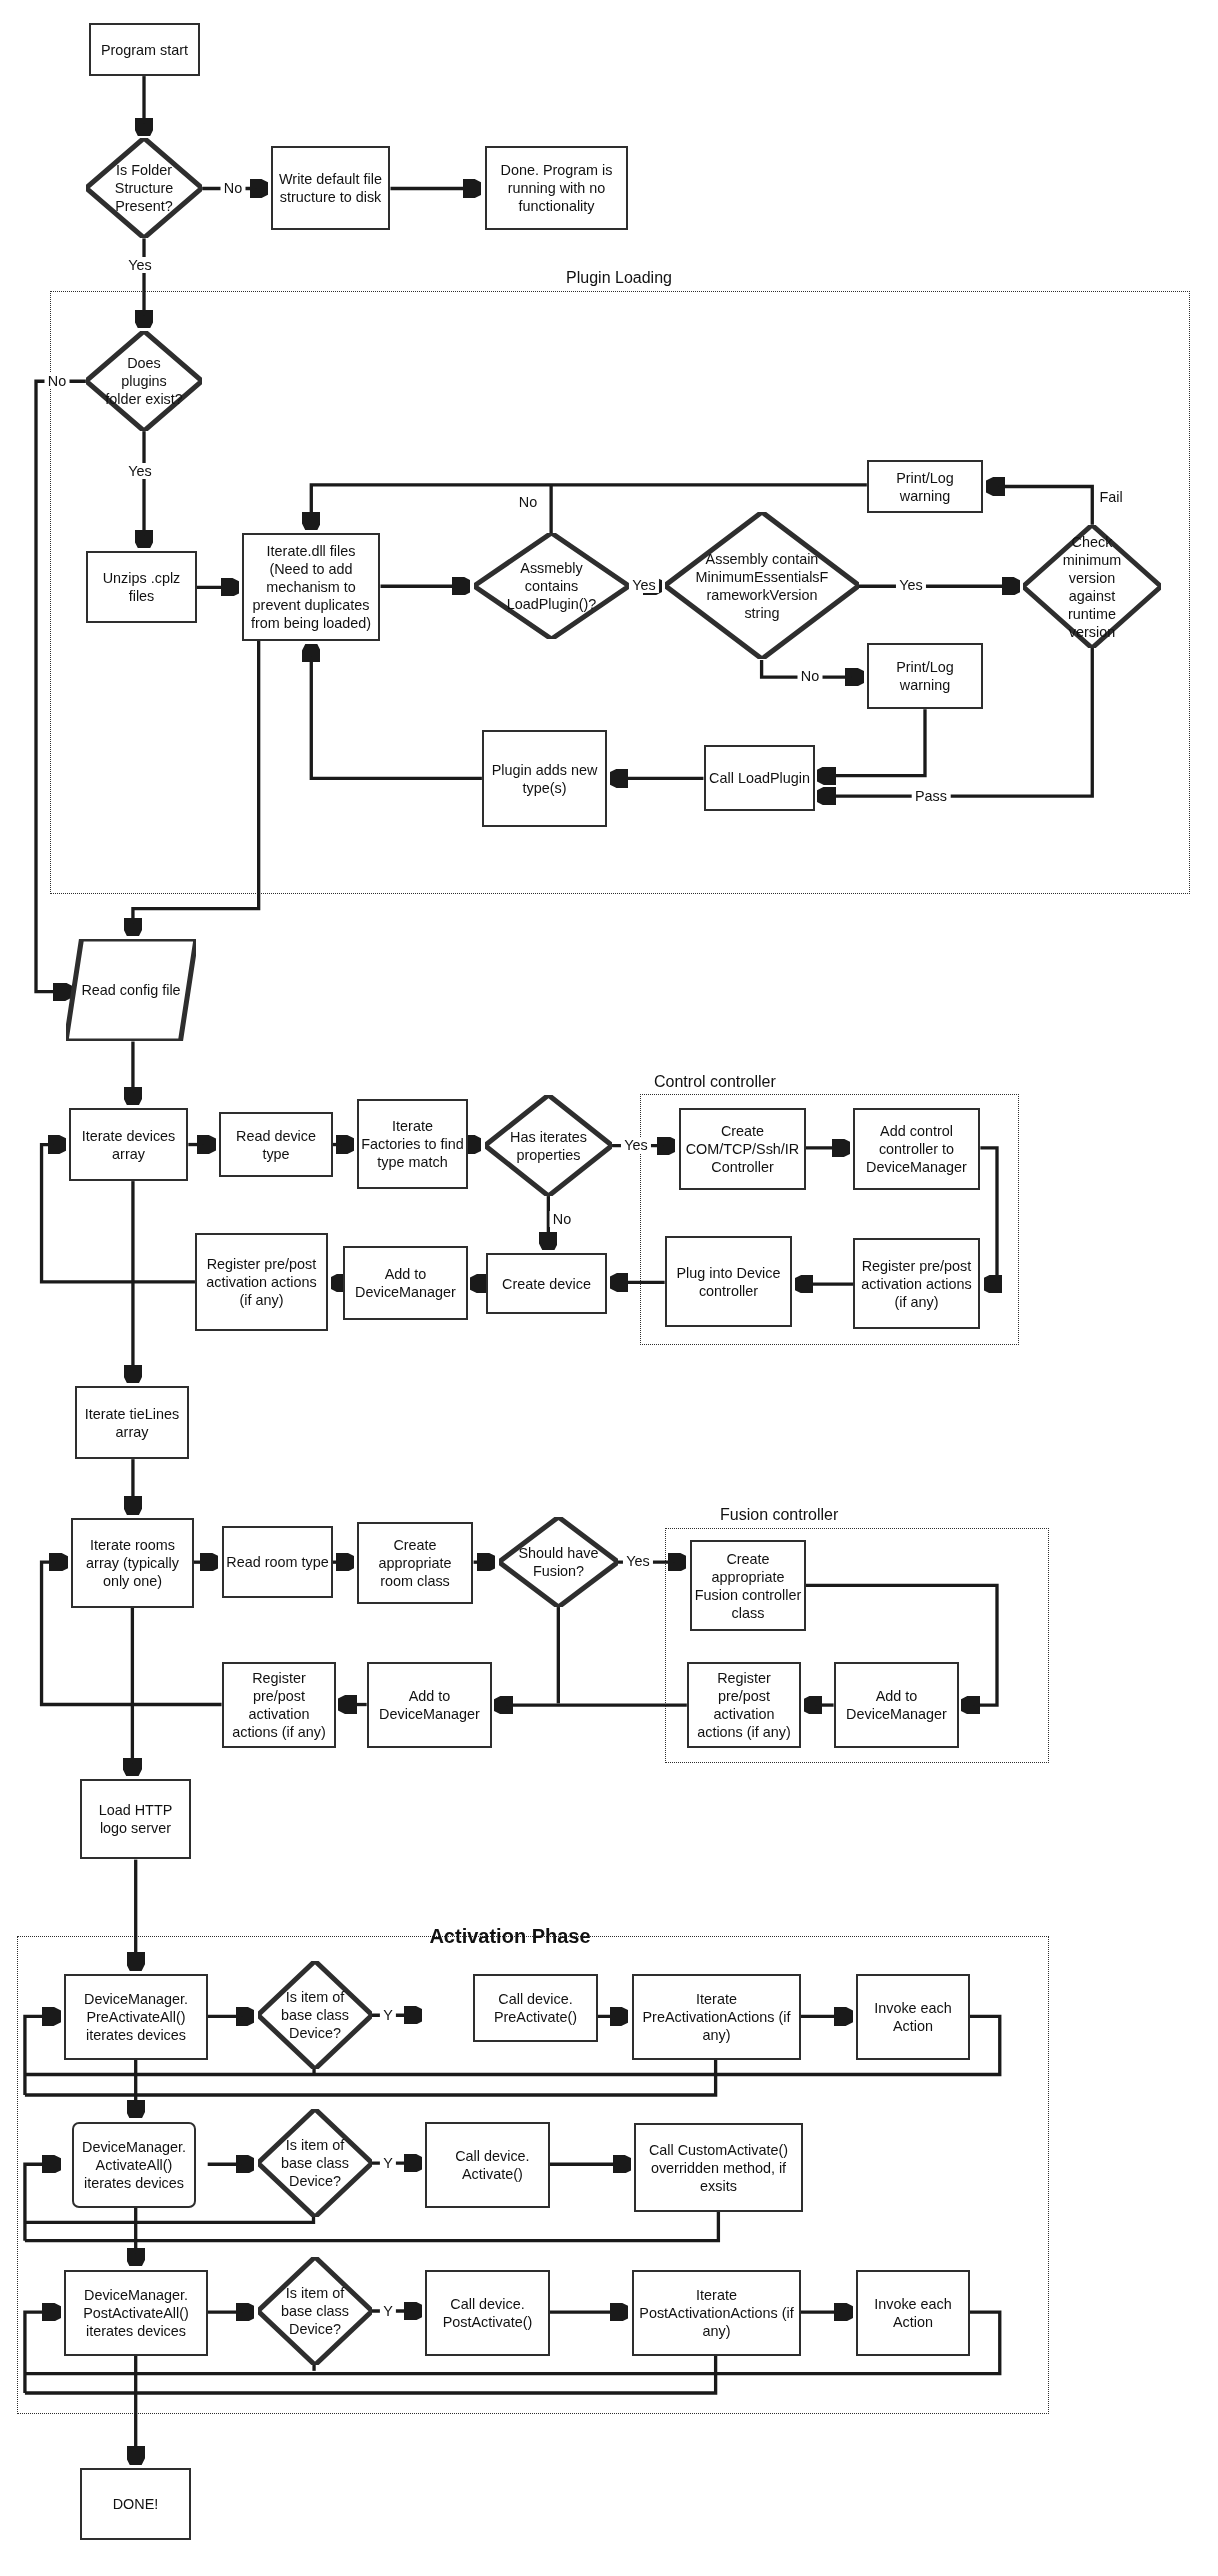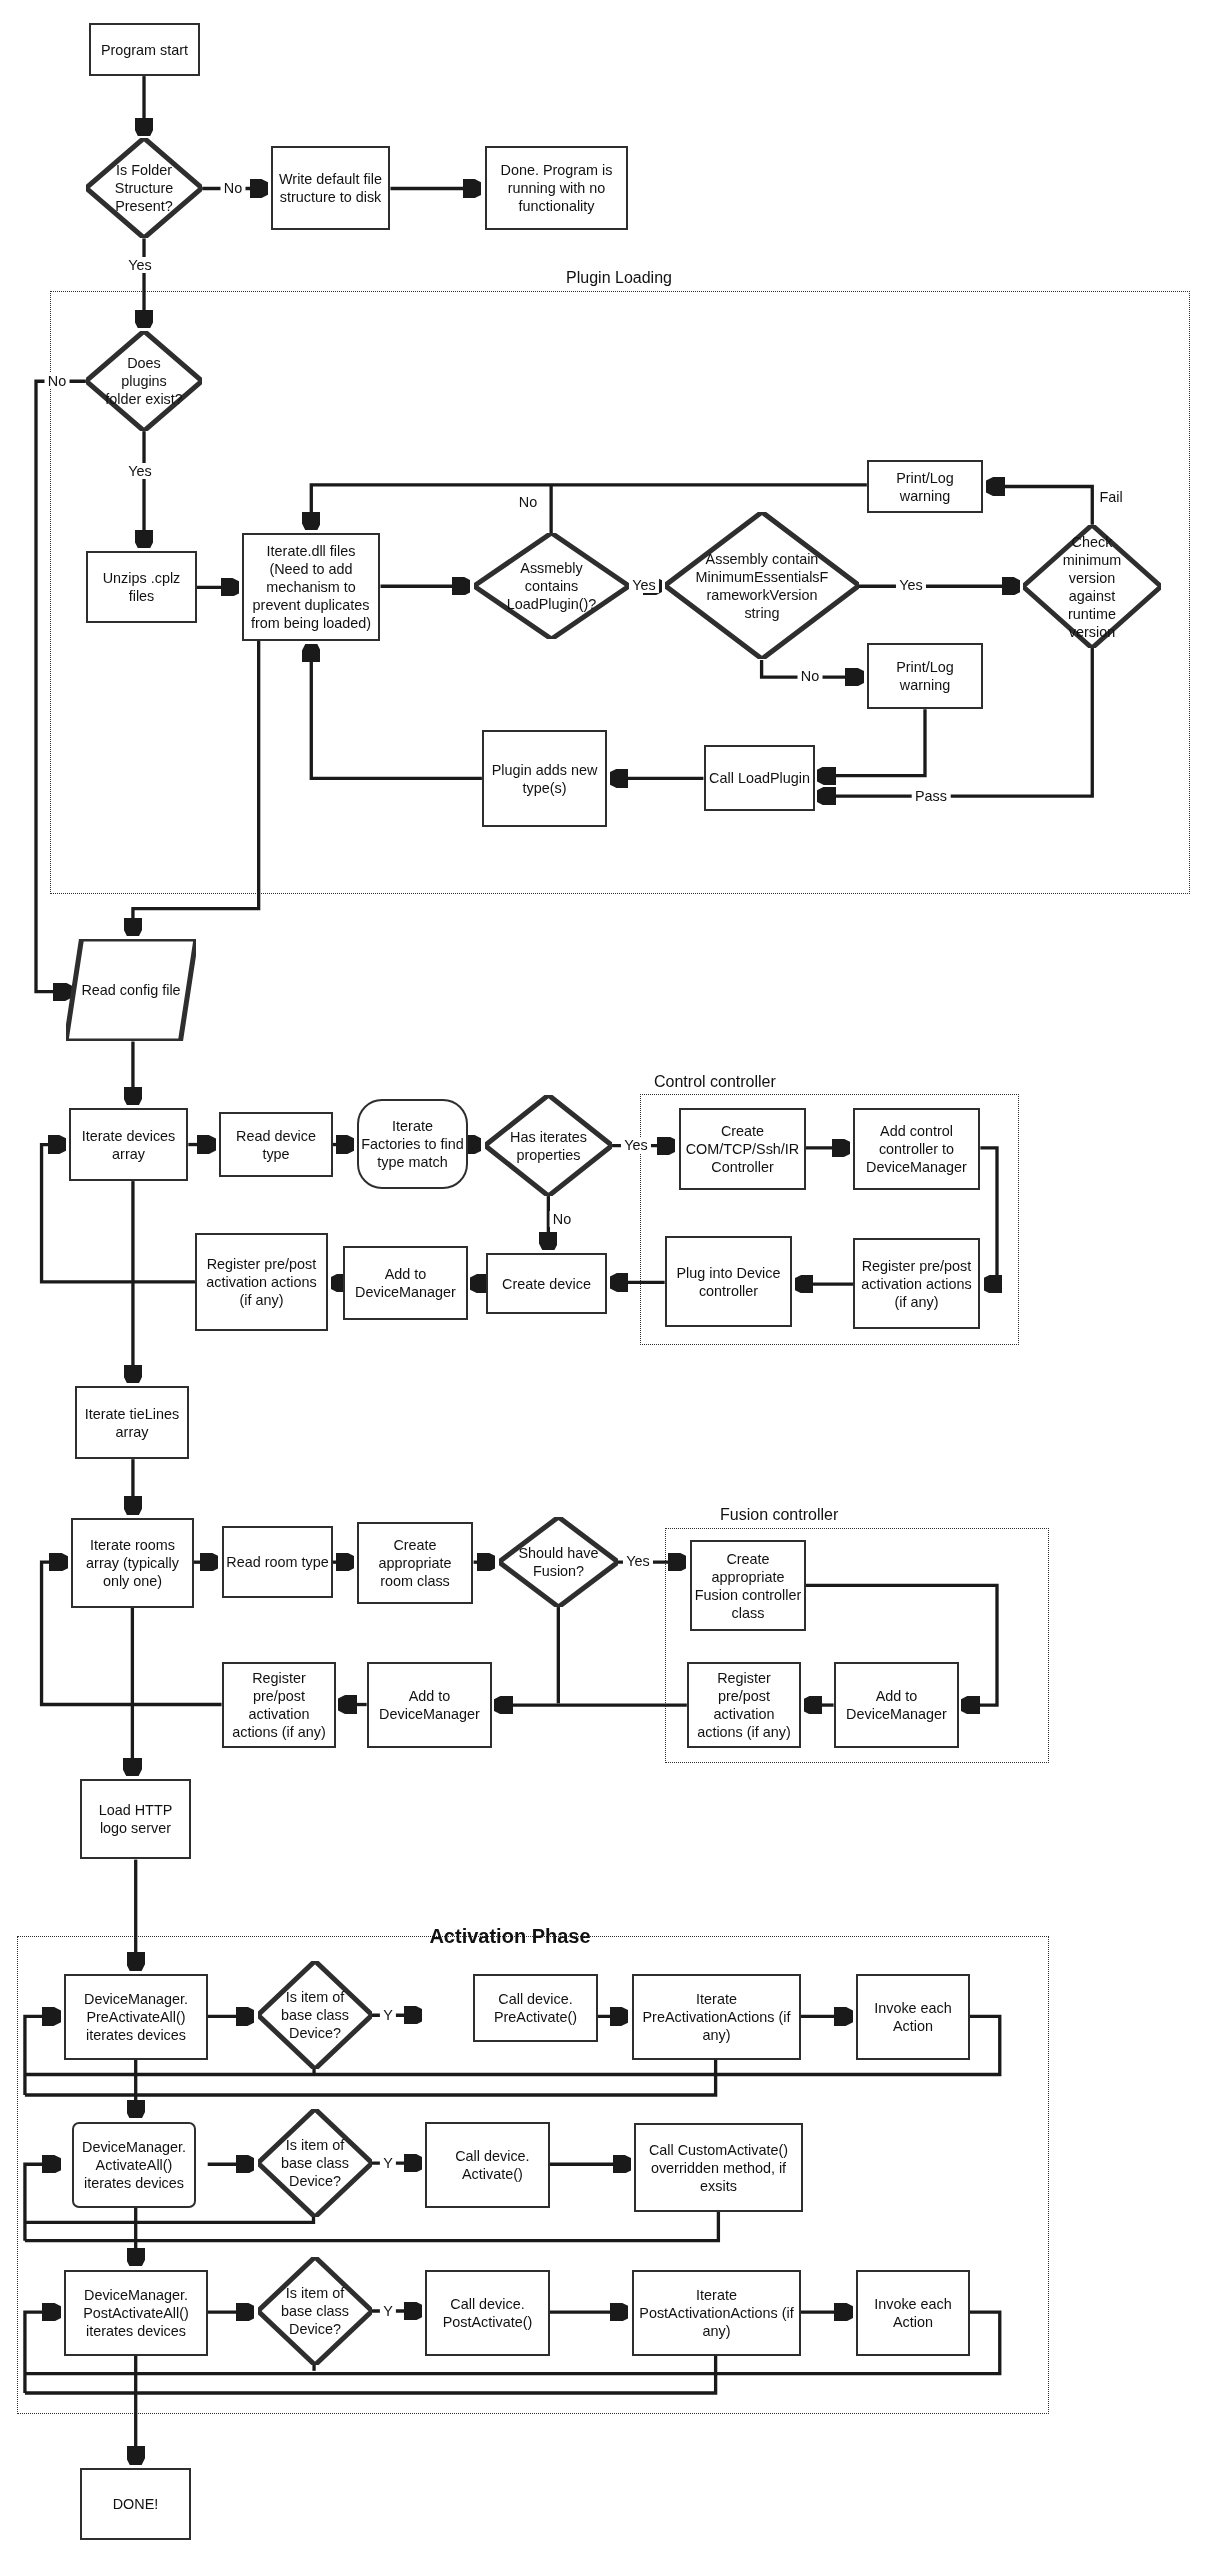--- a/index.html
+++ b/index.html
@@ -143,21 +143,21 @@
     </div>
   <div class="node" style="left:482px;top:730px;width:125px;height:97px;">
       <span>Plugin adds new type(s)</span>
     </div>
   <div class="node" style="left:69px;top:1108px;width:119px;height:73px;">
       <span>Iterate devices array</span>
     </div>
   <div class="node" style="left:219px;top:1112px;width:114px;height:65px;">
       <span>Read device type</span>
     </div>
-  <div class="node" style="left:357px;top:1099px;width:111px;height:90px;border-radius:25px;">
+  <div class="node" style="left:357px;top:1099px;width:111px;height:90px;">
       <span>Iterate Factories to find type match</span>
     </div>
   <div class="node" style="left:679px;top:1108px;width:127px;height:82px;">
       <span>Create COM/TCP/Ssh/IR Controller</span>
     </div>
   <div class="node" style="left:853px;top:1108px;width:127px;height:82px;">
       <span>Add control controller to DeviceManager</span>
     </div>
   <div class="node" style="left:853px;top:1238px;width:127px;height:91px;">
       <span>Register pre/post activation actions (if any)</span>

